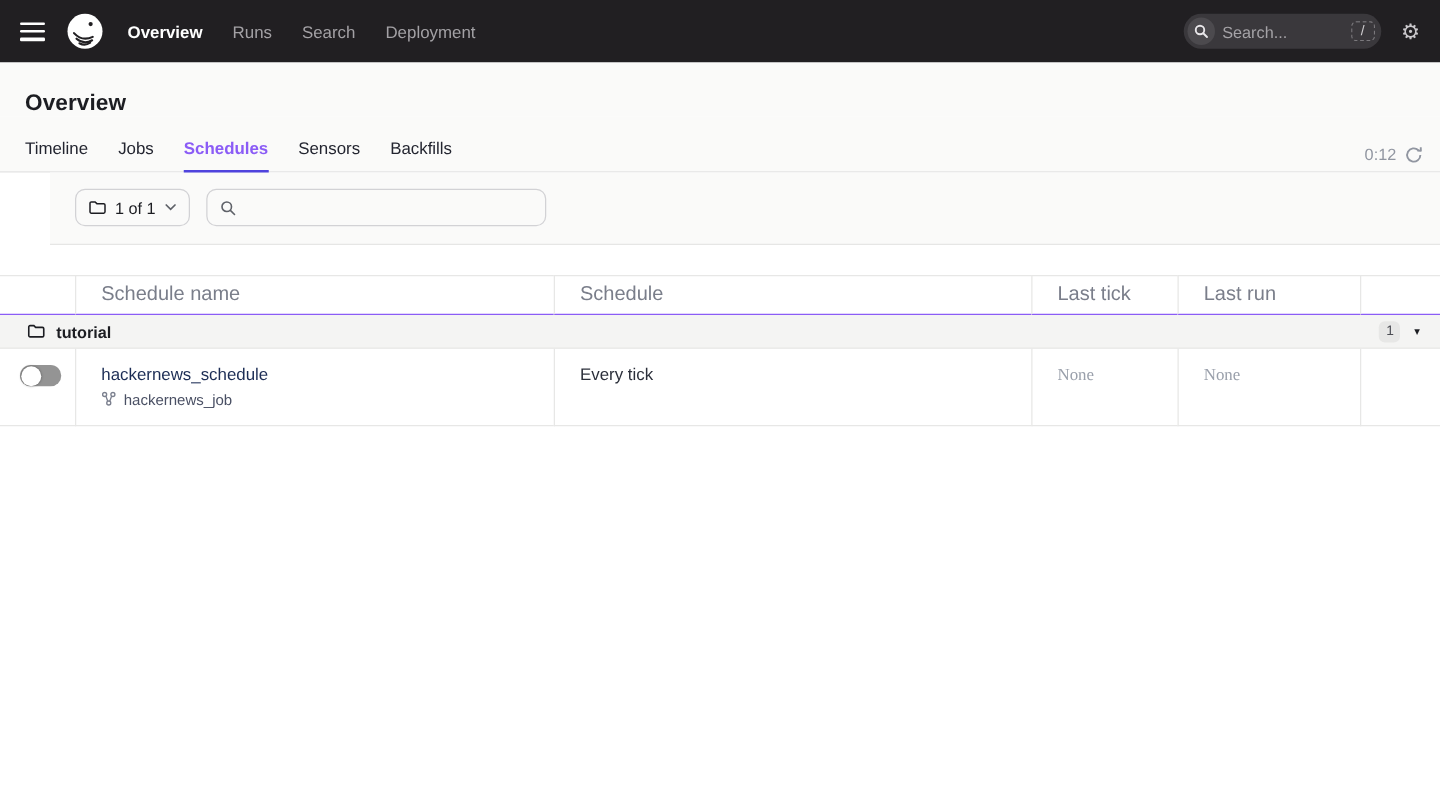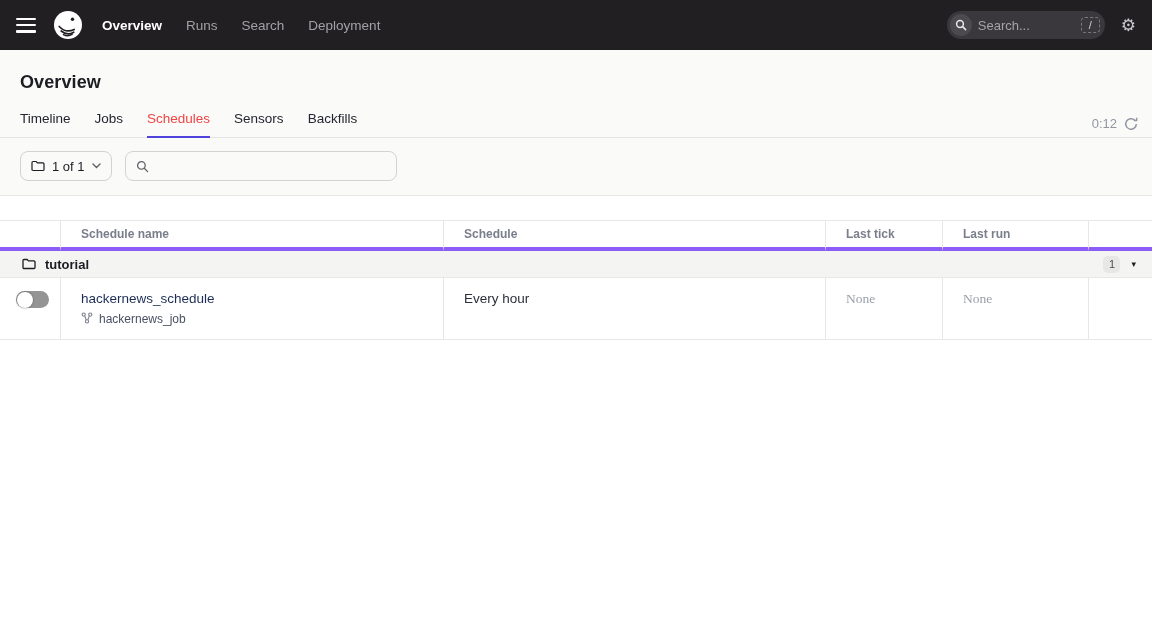--- a/index.html
+++ b/index.html
@@ -24,37 +24,37 @@
   .gear { font-size:17px; color:#c9c7cb; cursor:pointer; line-height:1; }
 
   
   .page-head { background:#fafaf9; padding:22px 20px 0; }
   .page-title { font-size:18px; font-weight:700; color:#1c1d22; letter-spacing:.1px; }
 
   
   .tabs-row { background:#fafaf9; display:flex; align-items:flex-end; padding:18px 14px 0 20px; border-bottom:1px solid #e4e4e3; }
   .tabs { display:flex; gap:24px; }
   .tab { font-size:13.5px; color:#232530; padding-bottom:11px; cursor:pointer; position:relative; }
-  .tab.active { color:#ef4444; }
+  .tab.active { color:#8b5cf6;font-weight:bold; }
   .tab.active::after { content:""; position:absolute; left:0; right:0; bottom:-1px; height:2px; background:#4f43dd; }
   .refresh-wrap { margin-left:auto; display:flex; align-items:flex-end; gap:7px; padding-bottom:6px; }
   .refresh-time { font-size:13px; color:#9196a1; }
   .refresh-icon { cursor:pointer; display:flex; }
 
   
-  .filter-row { background:#fafaf9; padding:13px 20px 14px; display:flex; align-items:center; gap:13px; border-bottom:1px solid #e6e6e5; }
+  .filter-row { background:#fafaf9; padding:13px 20px 14px; display:flex; align-items:center; gap:13px; border-bottom:1px solid #e6e6e5;margin-left:40px; }
   .scope-btn { height:30px; border:1px solid #d2d2d5; border-radius:8px; background:transparent; display:flex; align-items:center; gap:7px; padding:0 10px; font-size:13px; color:#1c1d22; cursor:pointer; }
   .filter-input-wrap { width:272px; height:30px; border:1px solid #d2d2d5; border-radius:8px; display:flex; align-items:center; gap:7px; padding:0 10px; background:transparent; }
   .filter-input { flex:1; min-width:0; border:none; outline:none; background:transparent; font-size:13.5px; color:#1c1d22; font-family:inherit; }
   .filter-input::placeholder { color:#9aa0aa; }
 
   
   .table-area { background:#ffffff; flex:1; padding-top:24px; }
   .grid-row { display:grid; grid-template-columns:60px 383px 382px 117px 146px 64px; }
-  .th { font-size:12px; color:#7a7e8a; padding:6px 16px 6px 20px; border-top:1px solid #e7e7e6; border-bottom:4px solid #8b5cf6; white-space:nowrap; overflow:hidden;font-weight:bold; }
+  .th { font-size:16px; color:#7a7e8a; padding:6px 16px 6px 20px; border-top:1px solid #e7e7e6; border-bottom:1px solid #8b5cf6; white-space:nowrap; overflow:hidden; }
   .th + .th { border-left:1px solid #e7e7e6; }
   .group-row { height:27px; background:#f4f4f3; border-bottom:1px solid #e7e7e6; display:flex; align-items:center; padding:0 16px 0 22px; cursor:pointer; }
   .group-name { font-size:13px; font-weight:700; color:#1c1d22; margin-left:9px; }
   .group-right { margin-left:auto; display:flex; align-items:center; gap:11px; }
   .count-badge { min-width:17px; height:17px; background:#e7e7e6; border-radius:5px; font-size:11px; color:#4c4d54; display:flex; align-items:center; justify-content:center; padding:0 4px; }
   .caret { font-size:9px; color:#1c1d22; cursor:pointer; line-height:1; }
   .td { padding:13px 16px 13px 20px; border-bottom:1px solid #e7e7e6; font-size:13.5px; }
   .td + .td { border-left:1px solid #e7e7e6; }
   .td-toggle { padding:13px 0 0 16px; }
   .toggle { width:33px; height:17px; border-radius:9px; background:#949494; position:relative; cursor:pointer; }
@@ -190,20 +190,20 @@
             <svg width="12" height="12" viewBox="0 0 12 12" fill="none" stroke="#7c818f" stroke-width="1.1">
               <circle cx="2.7" cy="2.6" r="1.6"></circle>
                 <circle cx="9.3" cy="2.6" r="1.6"></circle>
                 <circle cx="6" cy="9.4" r="1.6"></circle>
               <path d="M3.7 3.9 L5.2 8 M8.3 3.9 L6.8 8"></path>
             </svg>
           </span>
           <a class="job-link">hackernews_job</a>
         </div>
       </div>
-      <div class="td schedule-val">Every hour</div>
+      <div class="td schedule-val">Every tick</div>
       <div class="td muted">None</div>
       <div class="td muted">None</div>
       <div class="td"></div>
     </div>
 
   </div>
 </div>
 
 </body></html>

